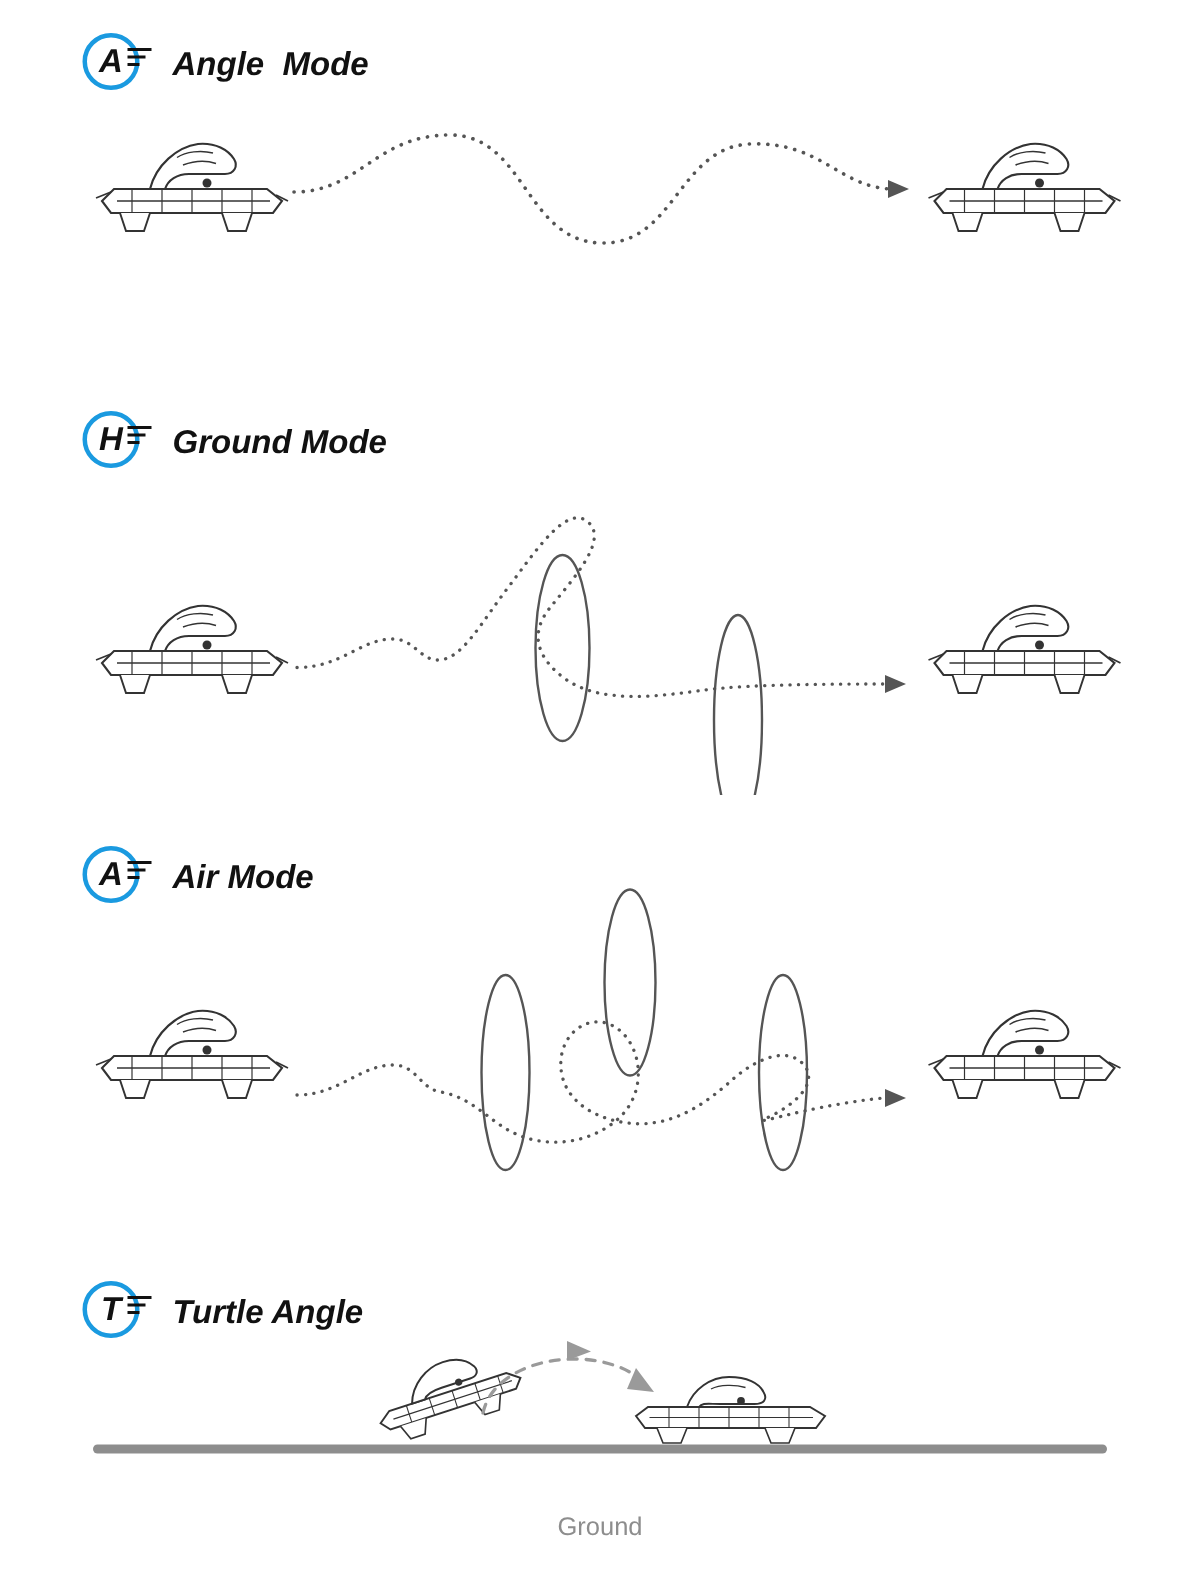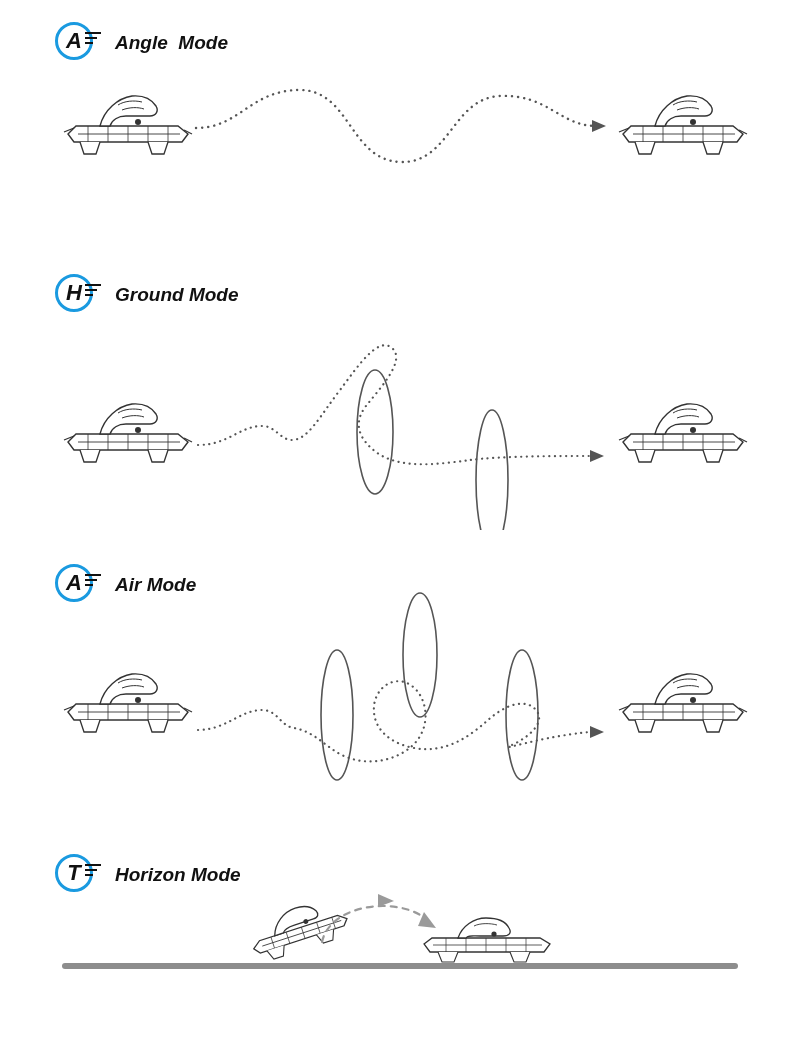--- a/index.html
+++ b/index.html
@@ -70,21 +70,21 @@
   .mode-badge .bars i {
     display: block;
     background: #111;
     height: 2px;
     margin-bottom: 3px;
   }
   .mode-badge .bars i:nth-child(1) { width: 16px; }
   .mode-badge .bars i:nth-child(2) { width: 12px; }
   .mode-badge .bars i:nth-child(3) { width: 8px; }
   .mode-title {
-    font-size: 19px;
+    font-size: 22px;
     font-weight: bold;
     font-style: italic;
     color: #111;
     white-space: pre;
     font-family: "Liberation Sans", sans-serif;
   }
   .scene {
     position: absolute;
     left: 0;
     width: 800px;
@@ -286,21 +286,21 @@
     <div class="mode-header" style="left:55px;top:22px;">
       <div class="mode-badge">
         <div class="circle"></div>
         <div class="letter">T</div>
         <div class="bars">
             <i></i>
             <i></i>
             <i></i>
           </div>
       </div>
-      <div class="mode-title">Horizon Mode</div>
+      <div class="mode-title">Turtle Angle</div>
     </div>
 
     <svg class="scene" style="top:60px;" width="800" height="120" viewBox="0 0 800 120">
 
       <g transform="translate(240,36) rotate(-18)">
         <path d="M6,26 L14,20 L96,20 L104,26 L99,32 L11,32 Z" fill="#ffffff" stroke="#333" stroke-width="1.3"></path>
         <path d="M30,20 C34,8 46,0 58,0 C68,0 74,4 77,9 C79,13 77,16 72,16 L52,16 C46,16 41,17 39,20 Z" fill="#ffffff" stroke="#333" stroke-width="1.3"></path>
         <circle cx="64" cy="16" r="2.4" fill="#333"></circle>
         <line x1="15" y1="26" x2="98" y2="26" stroke="#333" stroke-width="0.8"></line>
         <line x1="26" y1="20" x2="26" y2="32" stroke="#333" stroke-width="0.7"></line>
@@ -327,15 +327,16 @@
         <line x1="68" y1="20" x2="68" y2="34" stroke="#333" stroke-width="0.7"></line>
         <line x1="88" y1="20" x2="88" y2="34" stroke="#333" stroke-width="0.7"></line>
         <line x1="108" y1="20" x2="108" y2="34" stroke="#333" stroke-width="0.7"></line>
         <path d="M20,34 L24,44 L36,44 L40,34" fill="#ffffff" stroke="#333" stroke-width="1.1"></path>
         <path d="M92,34 L96,44 L108,44 L112,34" fill="#ffffff" stroke="#333" stroke-width="1.1"></path>
       </g>
 
       <line x1="65" y1="76" x2="735" y2="76" stroke="#8d8d8d" stroke-width="6" stroke-linecap="round"></line>
     </svg>
 
+    <div class="ground-label" style="top:178px;">Ground</div>
   </div>
 
 </div>
 
 </body></html>

